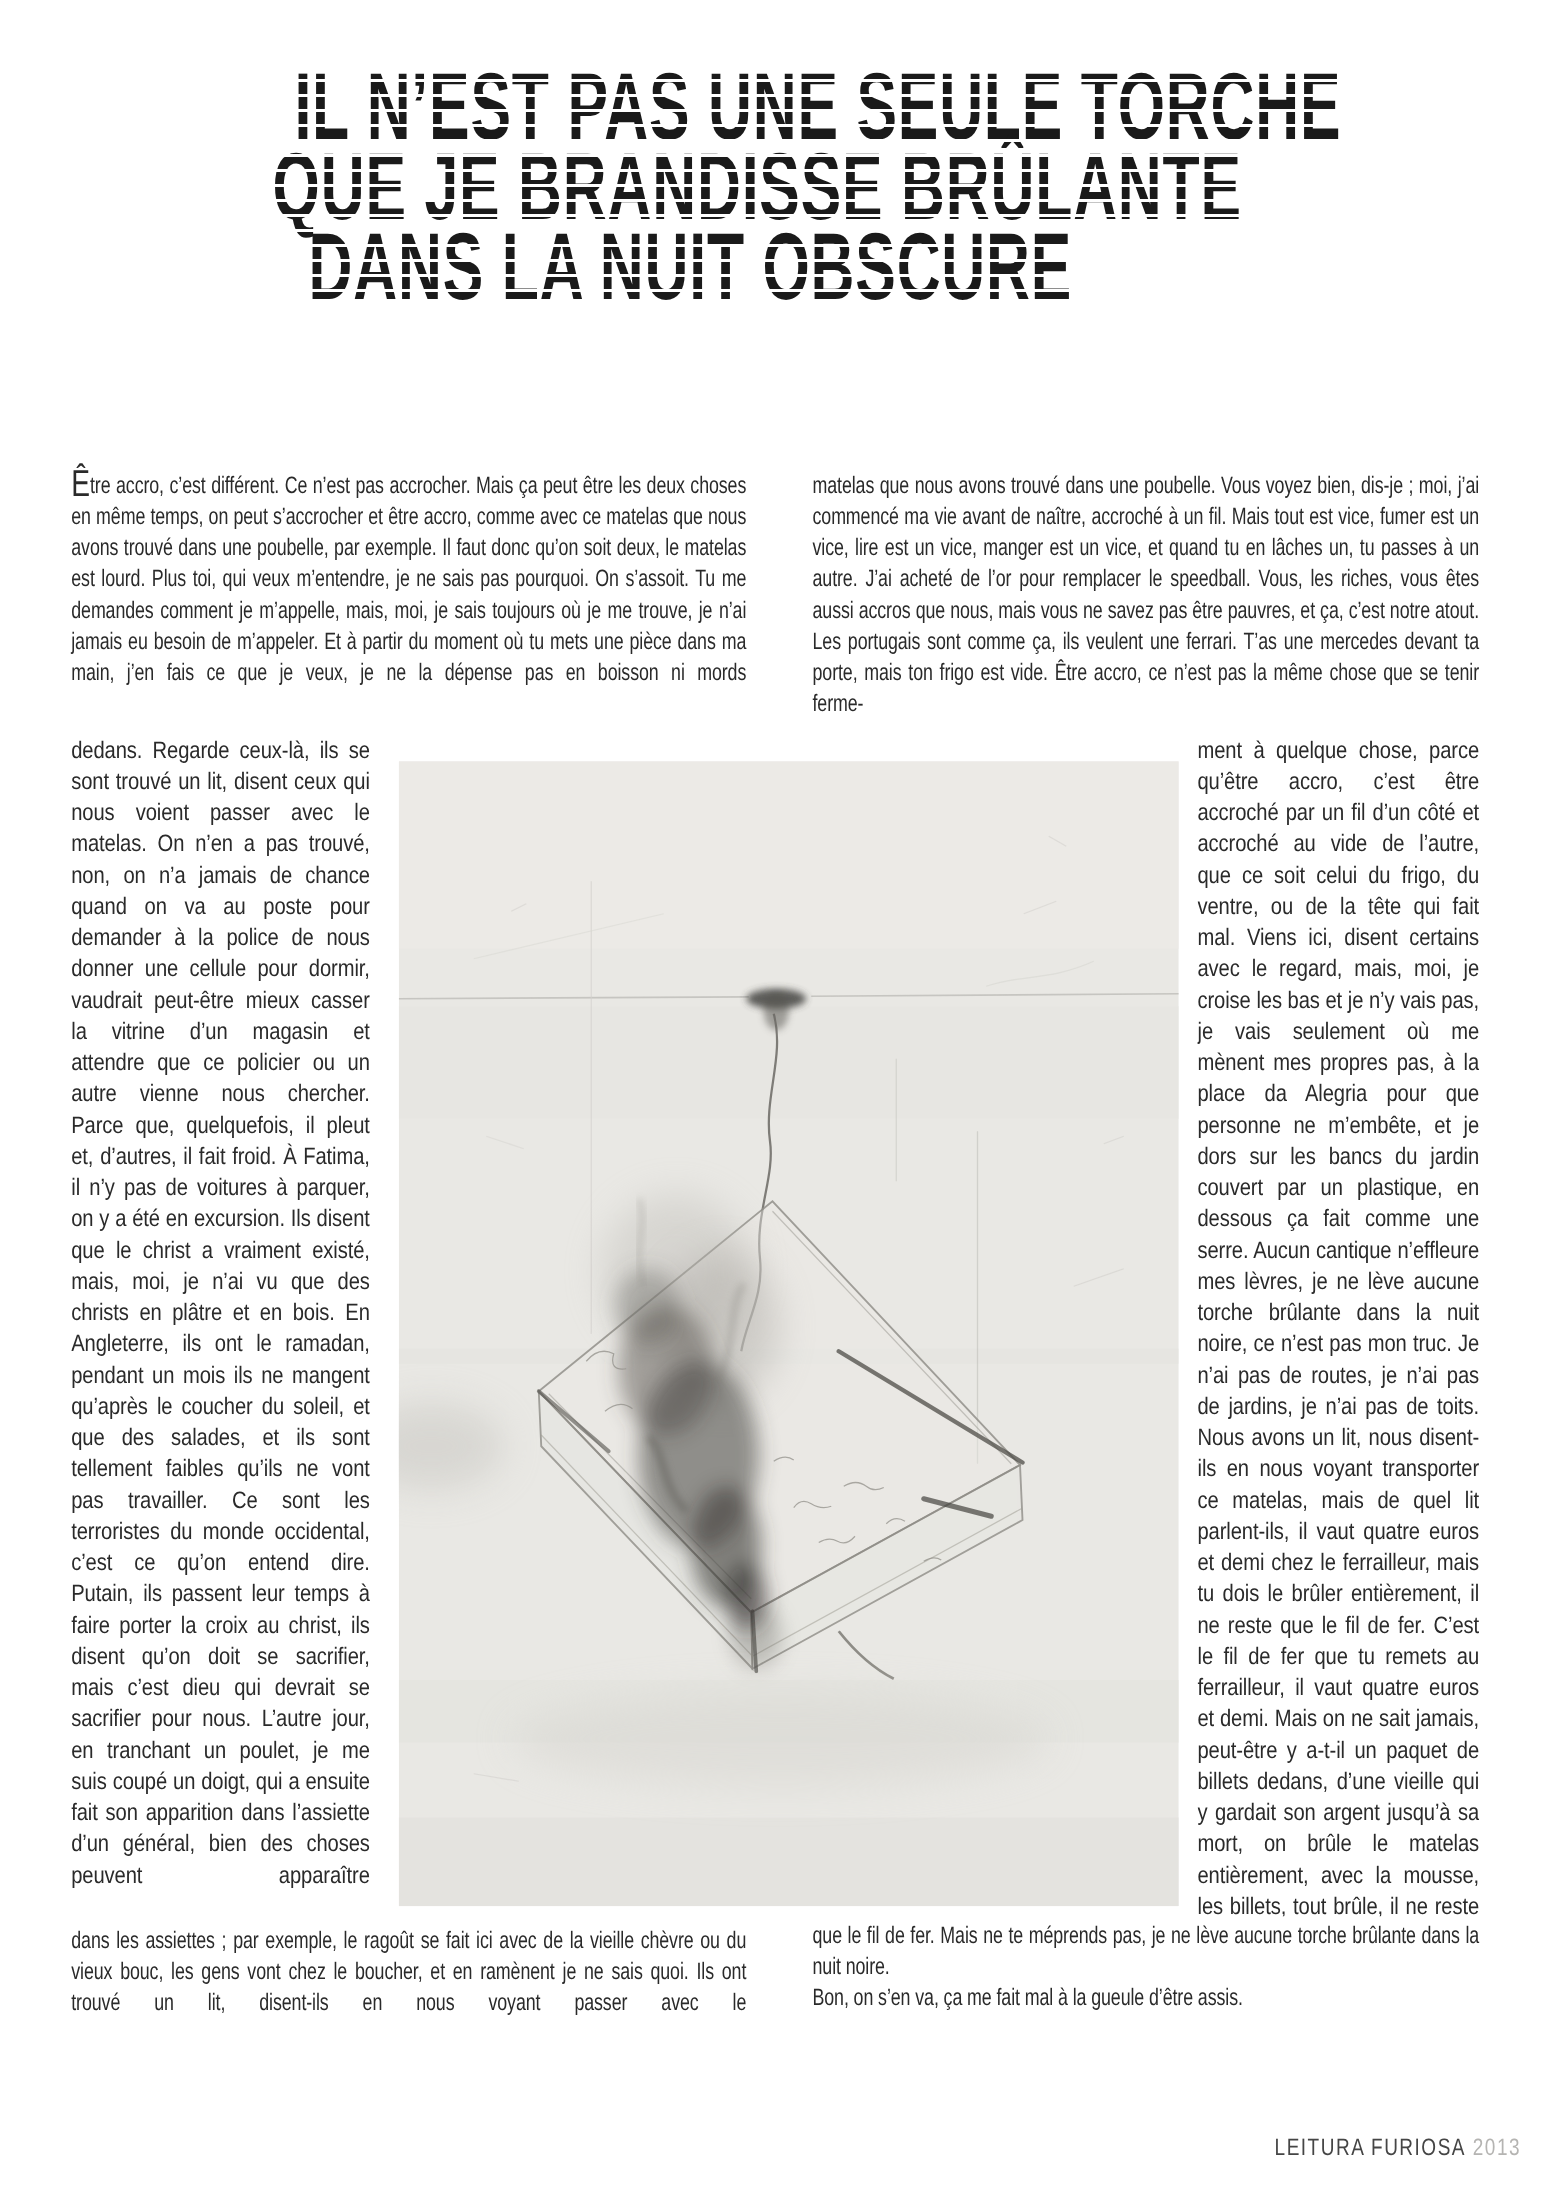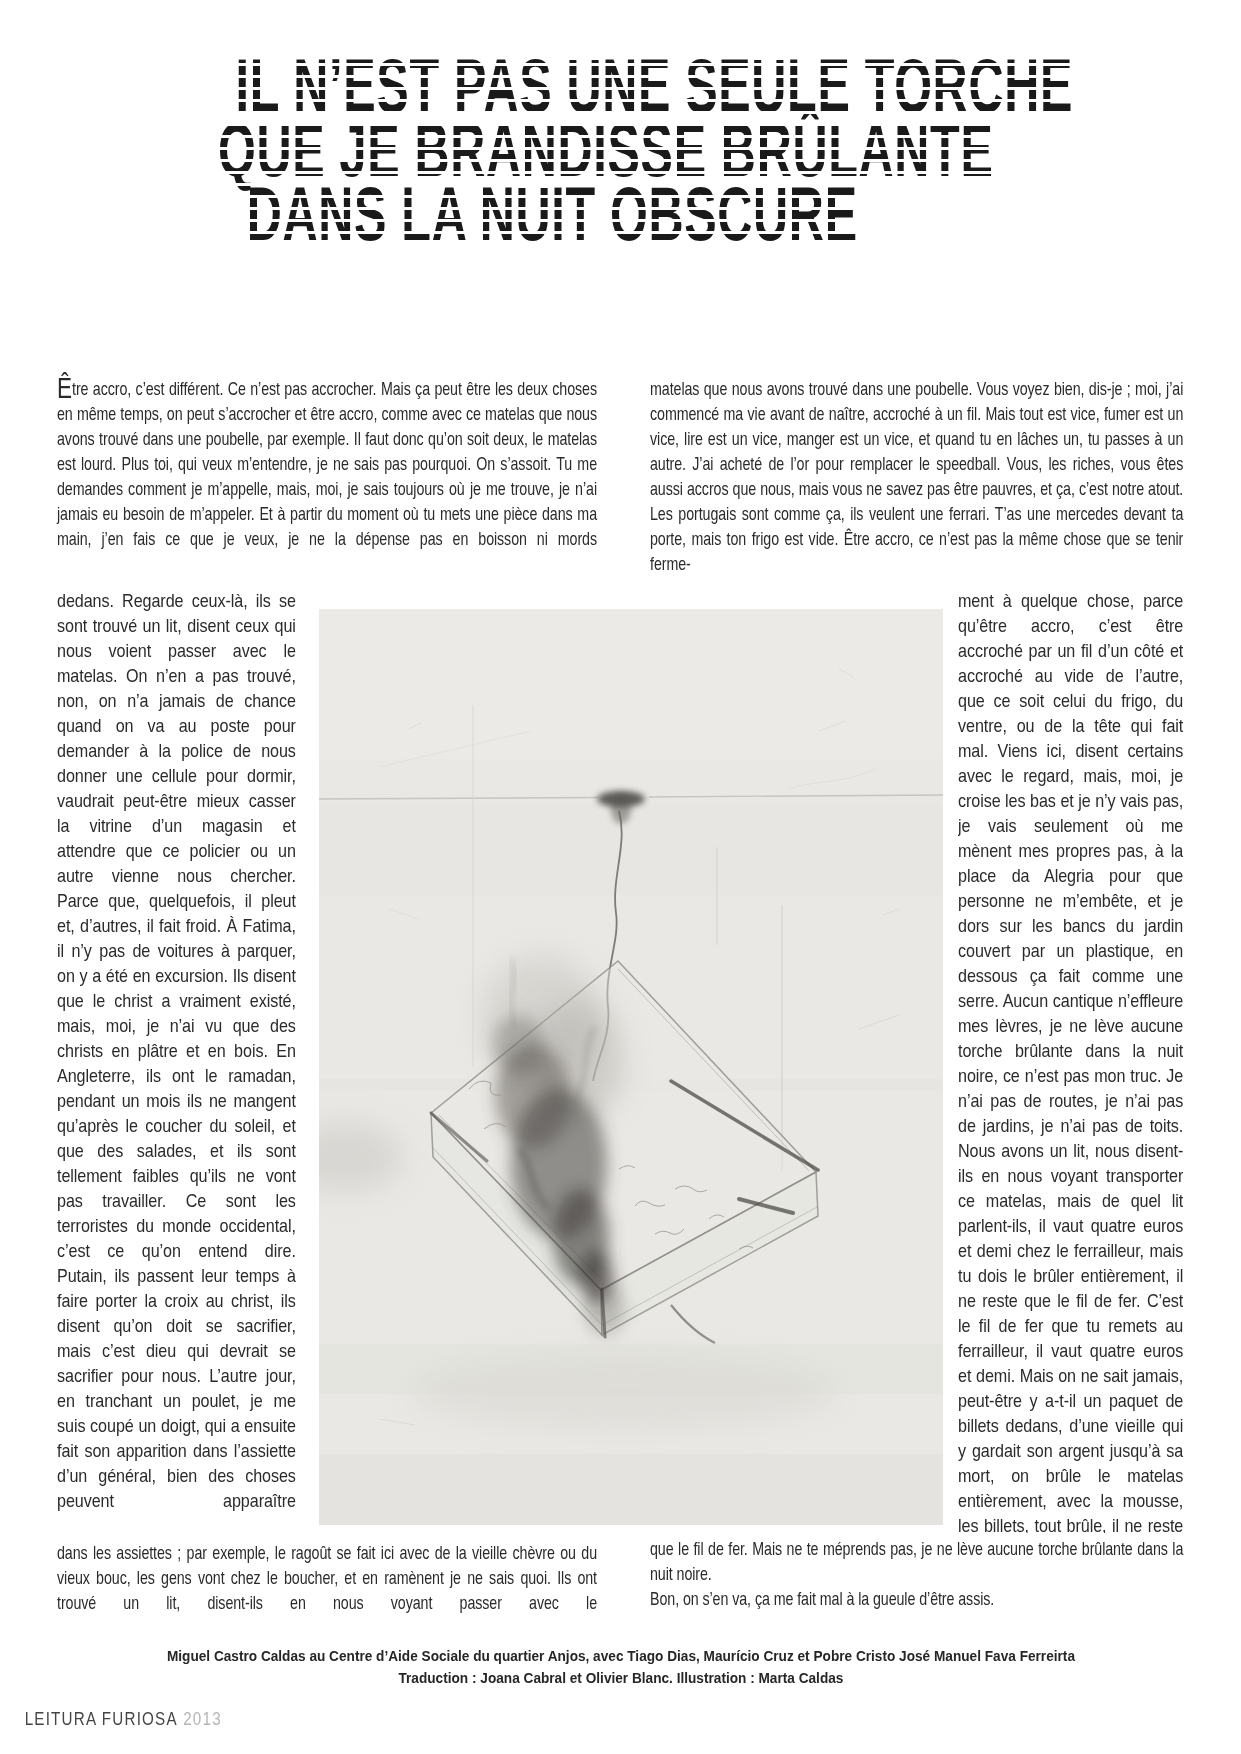--- a/index.html
+++ b/index.html
@@ -29,21 +29,21 @@
   .dropcap{font-size:30px;line-height:10px;vertical-align:-3px;letter-spacing:0;}
 
   
   .illus{left:319px;top:609px;width:624px;height:916px;}
   .illus svg{display:block;}
 
   
   .credits{left:0;top:1645px;width:1241px;text-align:center;font-weight:700;
         font-size:15.5px;line-height:22px;color:#262626;}
   .credits .scale{display:inline-block;transform:scaleX(0.88);}
-  .brand{left:0;top:1708px;width:1241px;text-align:left;font-size:19px;
+  .brand{left:0;top:1708px;width:1241px;text-align:right;font-size:19px;
         letter-spacing:1.5px;color:#454545;}
   .brand .scale{display:inline-block;transform:scaleX(0.8);white-space:nowrap;}
   .brand .year{color:#b5b4b2;}
 </style>
 </head>
 <body>
 
 <div class="page">
 
   <div class="abs title-block">
@@ -140,24 +140,18 @@
         <path d="M165 520 q12 -10 22 -2"></path>
       </g>
 
       <path d="M352 696 C368 716 384 728 396 734" stroke="#6f6d67" stroke-width="2.2" opacity="0.75" fill="none"></path>
       <ellipse cx="26" cy="548" rx="58" ry="34" fill="#c6c5c0" opacity="0.5" filter="url(#b15)"></ellipse>
       <ellipse cx="305" cy="782" rx="215" ry="38" fill="#d9d8d3" opacity="0.6" filter="url(#b15)"></ellipse>
       <path d="M60 810 l36 6" stroke="#cfcec9" stroke-width="1" opacity="0.5" fill="none"></path>
     </svg>
   </div>
 
-  <div class="abs credits">
-    <div class="scale">
-      <div>Miguel Castro Caldas au Centre d’Aide Sociale du quartier Anjos, avec Tiago Dias, Maurício Cruz et Pobre Cristo José Manuel Fava Ferreirta</div>
-      <div>Traduction : Joana Cabral et Olivier Blanc. Illustration : Marta Caldas</div>
-    </div>
-  </div>
 
   <div class="abs brand">
     <span class="scale"><span>LEITURA FURIOSA</span>&nbsp;<span class="year">2013</span></span>
   </div>
 
 </div>
 
 </body></html>

